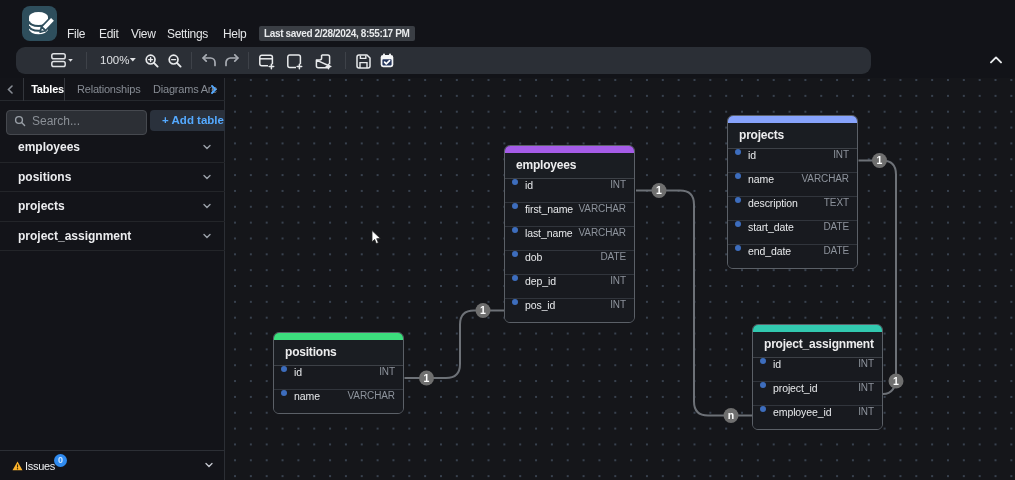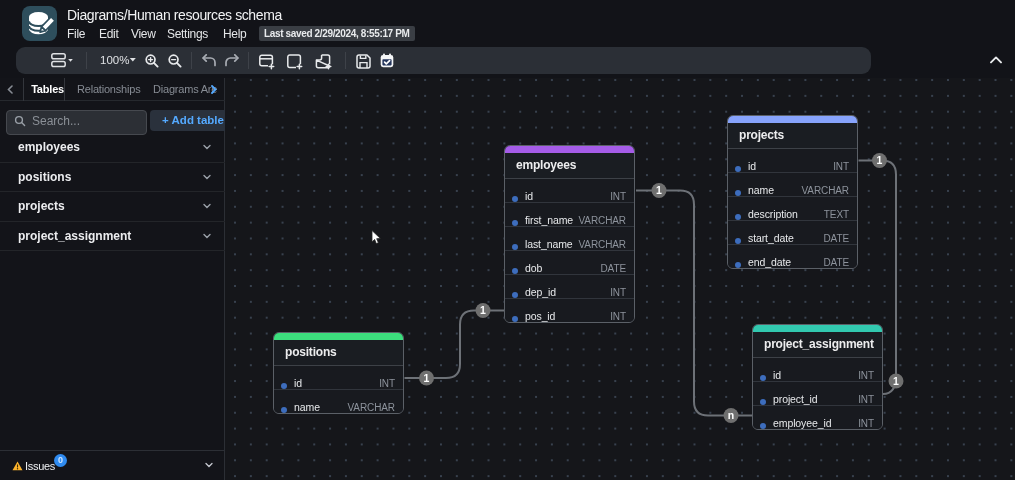--- a/index.html
+++ b/index.html
@@ -5,21 +5,21 @@
 *{margin:0;padding:0;box-sizing:border-box}
 html,body{width:1015px;height:480px;overflow:hidden;background:#121318;font-family:"Liberation Sans",sans-serif}
 #app{position:relative;width:1015px;height:480px}
 .abs{position:absolute}
 
 #canvas{position:absolute;left:225px;top:78px;width:790px;height:402px;background-color:#15161a;background-image:radial-gradient(circle,#38414e 1.05px,transparent 1.35px);background-size:15.85px 15.85px;background-position:2.1px -5.9px}
 
 .tbl{position:absolute;width:131px;border:1px solid #5b6067;border-radius:6px;background:#17191e;overflow:hidden}
 .strip{height:7px}
 .thead{height:26px;line-height:25px;padding-left:11px;font-weight:bold;font-size:12px;letter-spacing:-0.2px;color:#ededee;background:#1a1d22;border-bottom:1px solid #3d4147}
-.row{height:24px;display:flex;align-items:flex-end;padding:0 8px 0 7px;font-size:10.5px;border-bottom:1px solid #31353c;background:#181a1f}
+.row{height:24px;display:flex;align-items:flex-start;padding:0 8px 0 7px;font-size:10.5px;border-bottom:1px solid #31353c;background:#181a1f}
 .row:last-child{border-bottom:none;height:23px}
 .fdot{width:6px;height:6px;border-radius:50%;background:#3d6dbd;margin-right:7px;flex:none}
 .fname{color:#e7e9eb;letter-spacing:-0.1px}
 .ftype{margin-left:auto;color:#8d939c;font-size:10px;letter-spacing:-0.1px}
 
 #sidebar{position:absolute;left:0;top:78px;width:225px;height:402px;background:#131419;border-right:1px solid #2c2f35}
 .tabrow{position:absolute;left:0;top:0;width:225px;height:23px;border-bottom:1px solid #26292e;font-size:11px;color:#878c94;letter-spacing:-0.2px}
 .listrow{position:absolute;left:0;width:225px;height:29.5px;border-bottom:1px solid #232529;color:#ecedef;font-weight:bold;font-size:12px;line-height:29px;padding-left:18px}
 .chev{position:absolute;right:14px;top:50%;margin-top:-4px;width:8px;height:8px}
 
@@ -38,27 +38,26 @@
       <g>
         <path d="M7 10.8 v13.6 c0 2.6 4.3 4.8 9.5 4.8 s9.5 -2.2 9.5 -4.8 V10.8 Z" fill="#fff"></path>
         <path d="M7 15.3 a9.5 4.8 0 0 0 19 0 M7 19.9 a9.5 4.8 0 0 0 19 0 M7 24.4 a9.5 4.8 0 0 0 19 0" stroke="#2e4e5c" stroke-width="2" fill="none"></path>
         <ellipse cx="16.5" cy="10.8" rx="9.5" ry="4.8" fill="#fff"></ellipse>
         <g transform="rotate(44 23 21)">
           <rect x="20.3" y="9.5" width="5.6" height="13.8" fill="#fff" stroke="#2e4e5c" stroke-width="1.7"></rect>
           <path d="M20.3 23.3 h5.6 l-2.8 4.8 Z" fill="#fff" stroke="#2e4e5c" stroke-width="1.7" stroke-linejoin="round"></path>
         </g>
       </g>
     </svg>
-    <div class="abs" style="left:67px;top:7px;font-size:14px;letter-spacing:-0.4px;color:#f2f3f4">Diagrams/Human resources schema</div>
     <div class="menu" style="left:67px">File</div>
     <div class="menu" style="left:99px">Edit</div>
     <div class="menu" style="left:131px">View</div>
     <div class="menu" style="left:167px">Settings</div>
     <div class="menu" style="left:223px">Help</div>
-    <div class="abs" style="left:259px;top:26px;height:15px;background:#3a3e44;border-radius:2px;font-size:10px;letter-spacing:-0.35px;font-weight:bold;color:#e8eaec;line-height:15px;padding:0 5px">Last saved 2/29/2024, 8:55:17 PM</div>
+    <div class="abs" style="left:259px;top:26px;height:15px;background:#3a3e44;border-radius:2px;font-size:10px;letter-spacing:-0.35px;font-weight:bold;color:#e8eaec;line-height:15px;padding:0 5px">Last saved 2/28/2024, 8:55:17 PM</div>
   </div>
 
   <div id="toolbar">
     <svg class="abs" style="left:35px;top:6px" width="22" height="15" viewBox="0 0 22 15">
       <rect x="0.8" y="0.8" width="13.4" height="5" rx="1.8" stroke="#dfe1e4" stroke-width="1.5" fill="none"></rect>
       <rect x="0.8" y="8.6" width="13.4" height="5" rx="1.8" stroke="#dfe1e4" stroke-width="1.5" fill="none"></rect>
       <path d="M17.2 6 h4.6 l-2.3 2.8 Z" fill="#dfe1e4"></path>
     </svg>
     <div class="tsep" style="left:70px"></div>
     <div class="abs" style="left:84px;top:7px;font-size:11.5px;color:#dfe1e4">100%</div>

